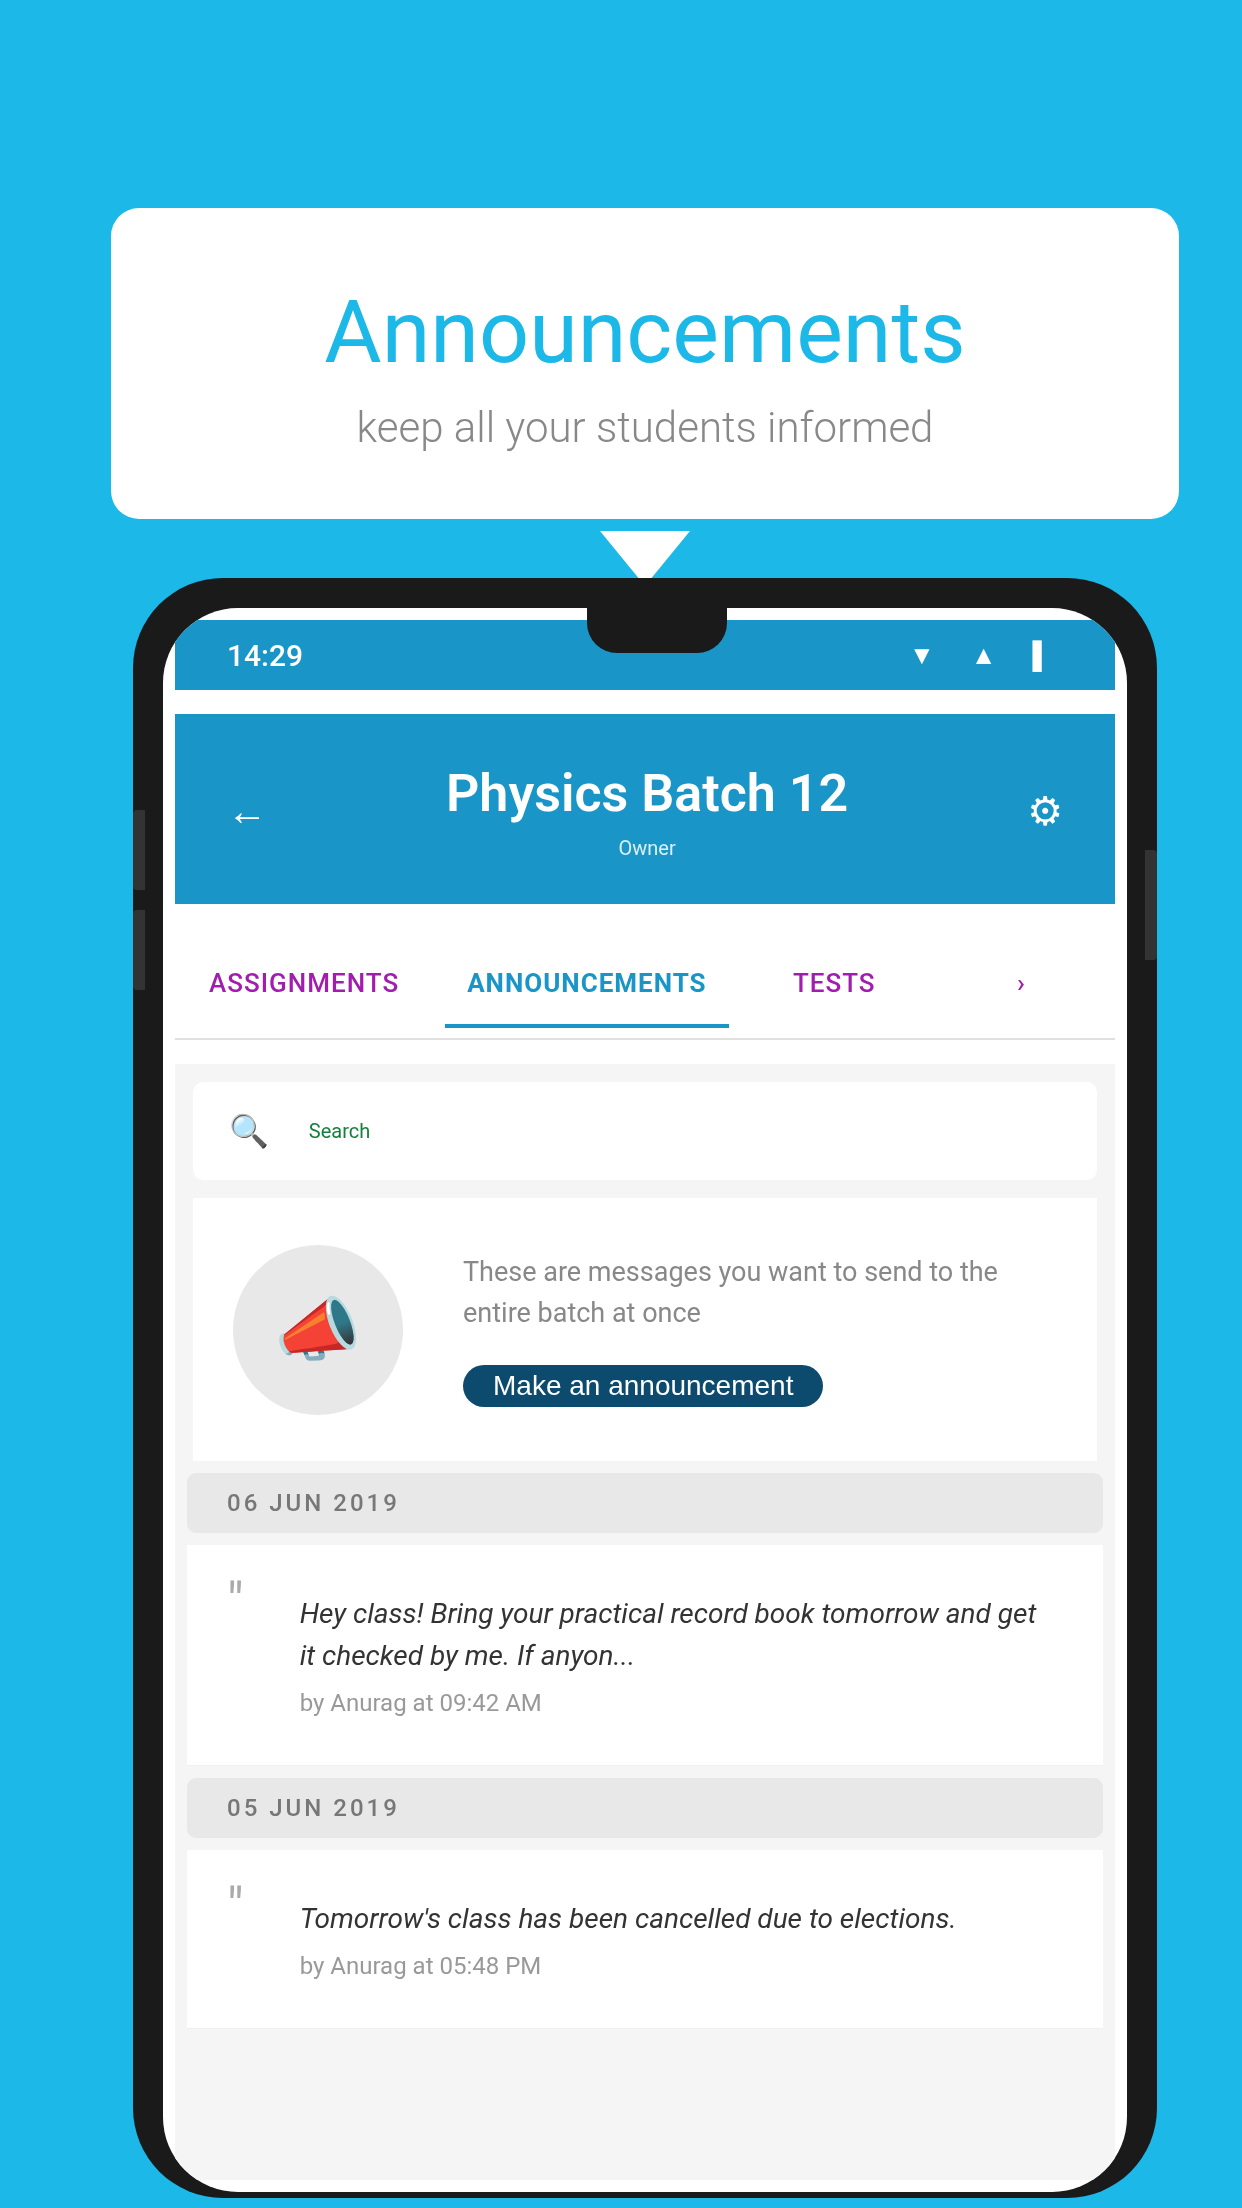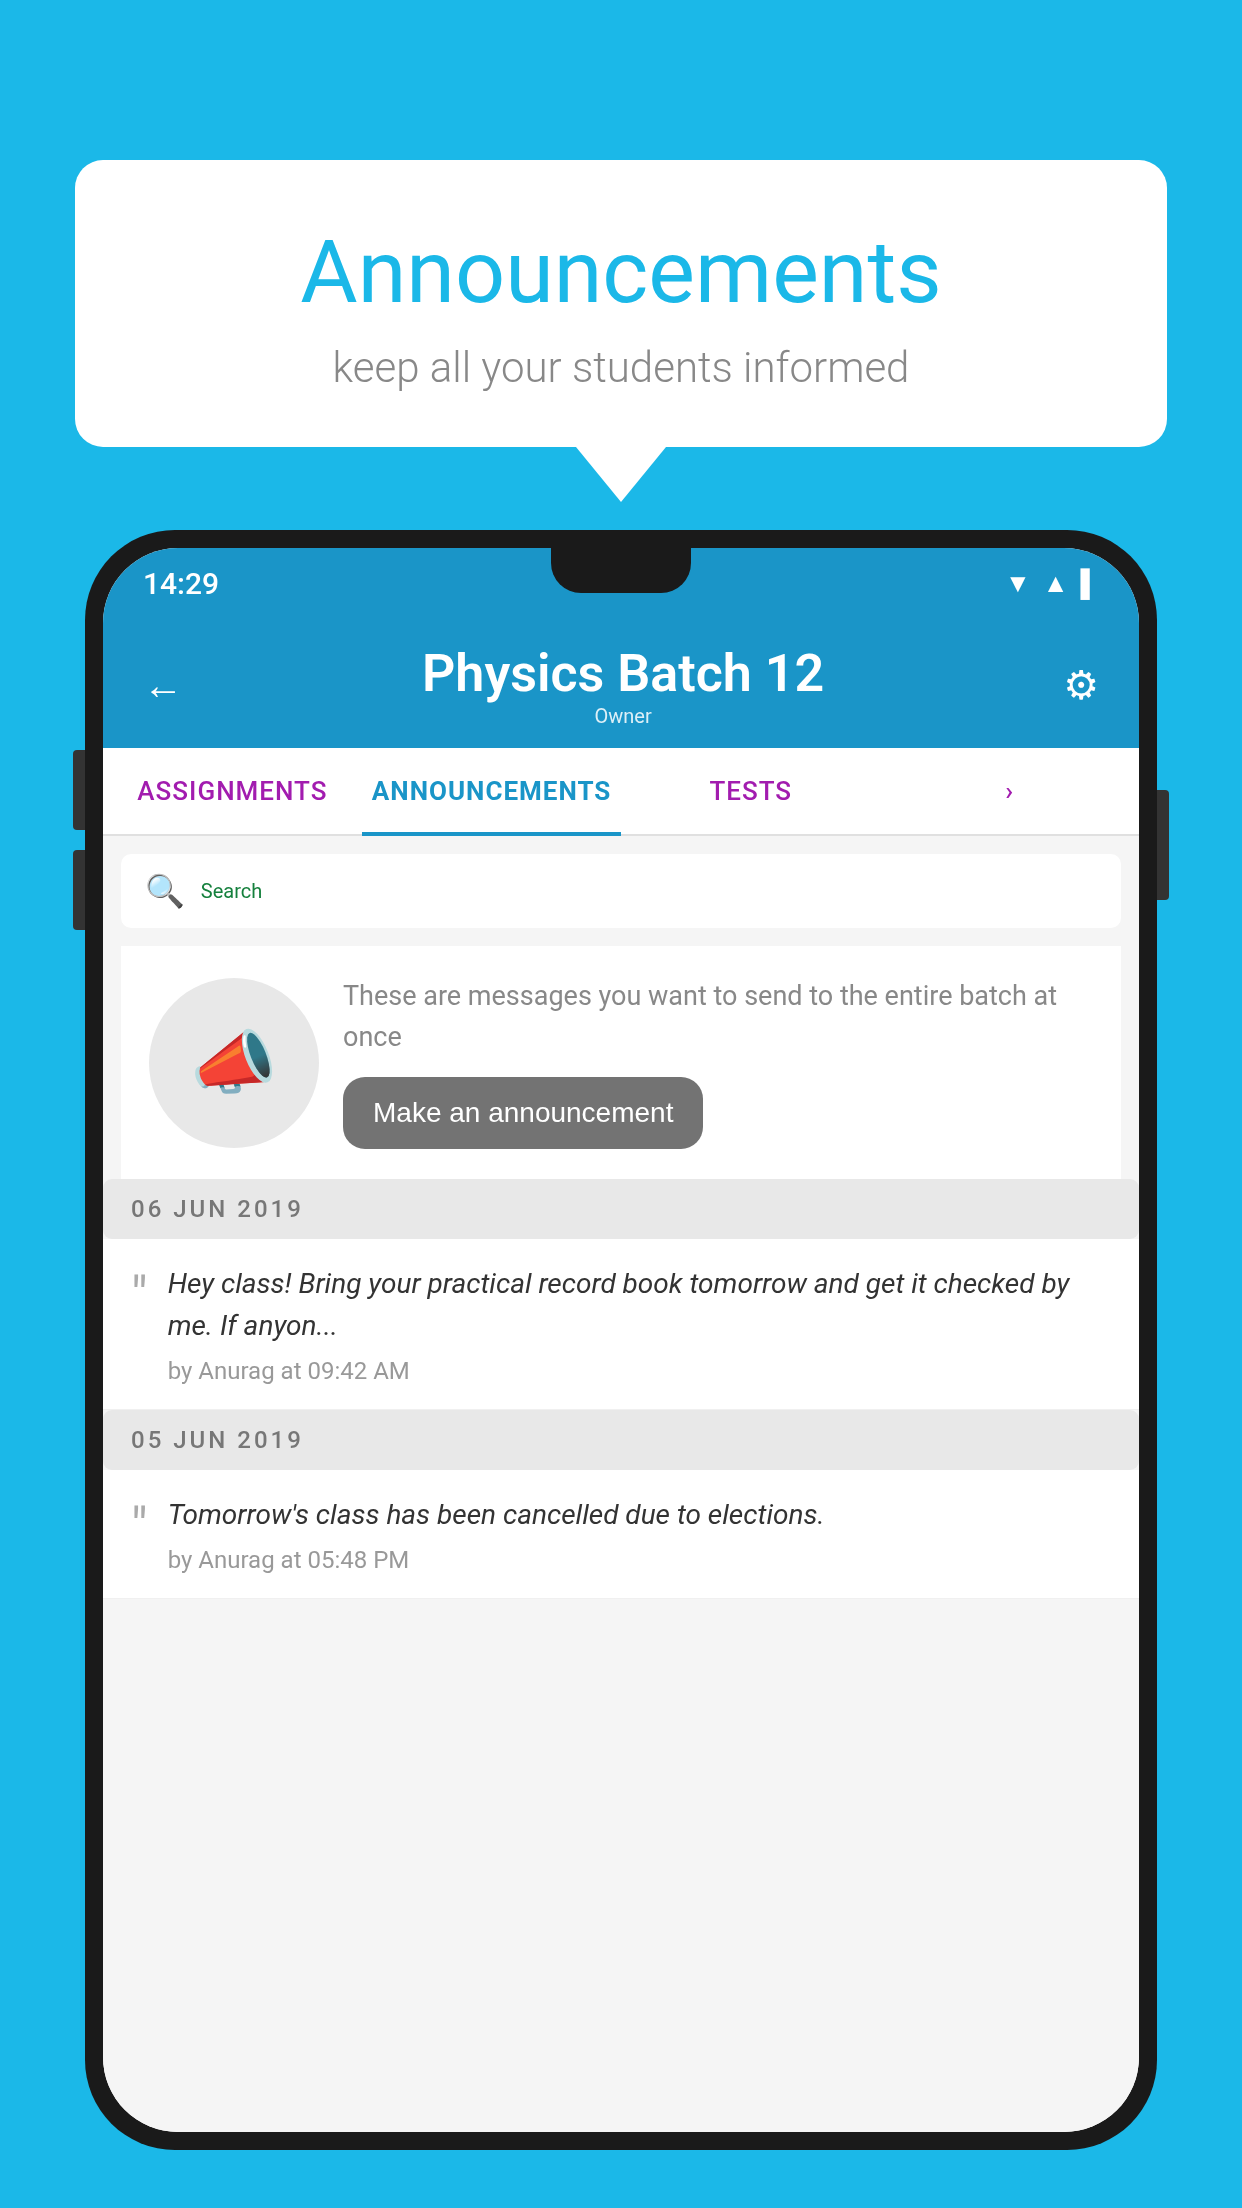--- a/index.html
+++ b/index.html
@@ -1,15 +1,15 @@
 <!DOCTYPE html>
 <html><head>
   <meta charset="utf-8">
   <style>
-    * { margin: 0; padding: 0; box-sizing: border-box; }
+    * { margin: 12px; padding: 0; box-sizing: border-box; }
 
     body {
       width: 1242px;
       height: 2208px;
       background-color: #1BB8E8;
       font-family: 'Roboto', Arial, sans-serif;
       overflow: hidden;
       position: relative;
     }
 
@@ -253,25 +253,25 @@
     }
 
     .promo-text {
       color: #888;
       font-size: 27px;
       line-height: 1.5;
       margin-bottom: 20px;
     }
 
     .make-announcement-btn {
-      background: #737373;
+      background: #0c4a6e;
       color: white;
       border: none;
       border-radius: 22px;
-      padding: 20px 30px;
+      padding: 5px 30px;
       font-size: 28px;
       font-weight: 500;
       cursor: pointer;
     }
 
     
     .date-separator {
       background: #e8e8e8;
       padding: 16px 28px;
       font-size: 24px;

